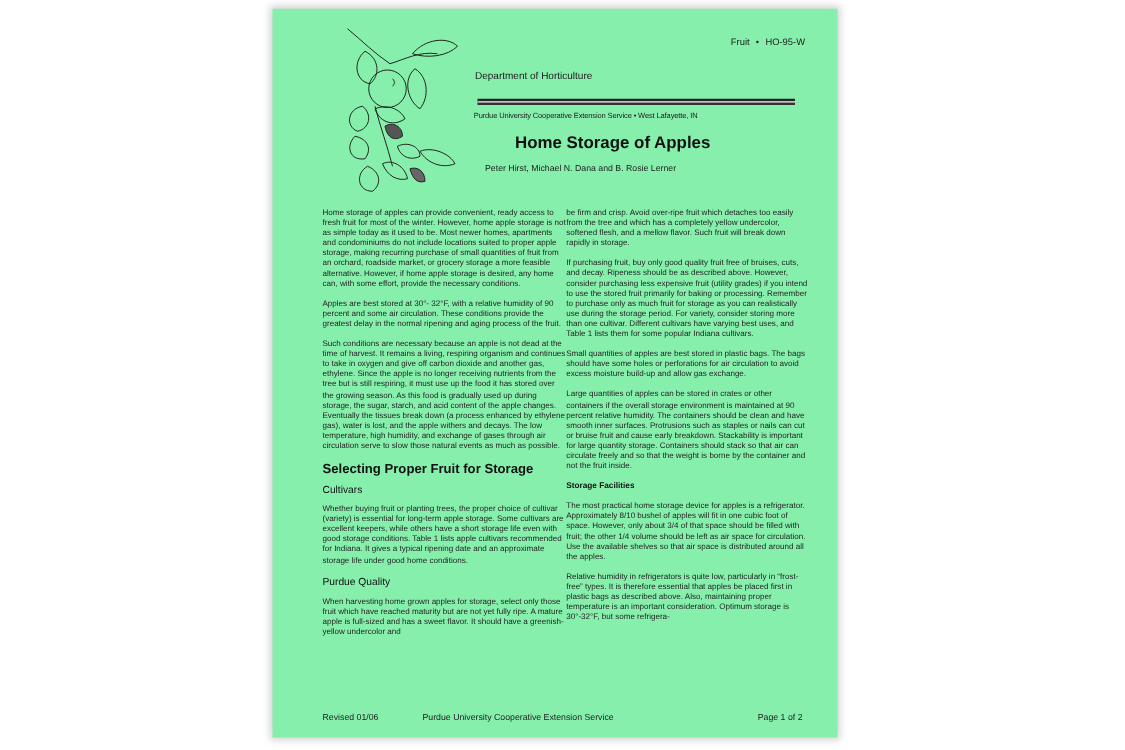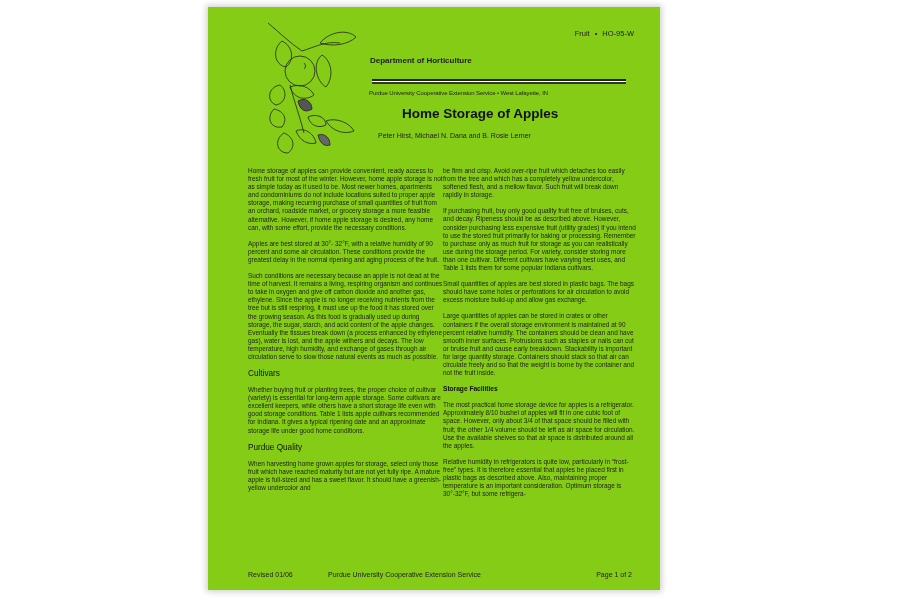--- a/index.html
+++ b/index.html
@@ -1,31 +1,31 @@
 <!DOCTYPE html>
 <html><head>
 <meta charset="utf-8">
 <style>
   html, body { margin: 0; padding: 0; }
   body {
     width: 900px; height: 600px; background: #ffffff; position: relative; overflow: hidden;
     font-family: "Liberation Sans", sans-serif; color: #1a1a1a;
   }
   .page {
-    position: absolute; left: 208px; top: 7px; width: 452px; height: 583px;
-    background: #84cc16;
+    position: absolute; left: 218px; top: 7px; width: 452px; height: 583px;
+    background: #86efac;
     box-shadow: 0 0 6px 2px rgba(0,0,0,0.18);
   }
   .doc-code {
     position: absolute; right: 26px; top: 22px; font-size: 7.5px; color: #222;
   }
   .doc-code .sep { margin: 0 5px; }
   .illustration { position: absolute; left: 52px; top: 14px; width: 100px; height: 142px; }
   .dept {
-    position: absolute; left: 162px; top: 49px; font-size: 8px; color: #222; font-weight: bold;
+    position: absolute; left: 162px; top: 49px; font-size: 8px; color: #222;
   }
   .rule {
     position: absolute; left: 164px; top: 72px; width: 254px; height: 2px; background: #222;
     border-bottom: 1px solid #fff; box-shadow: 0 2px 0 #333;
   }
   .org {
     position: absolute; left: 161px; top: 83px; font-size: 6px; color: #222; letter-spacing: -0.1px;
   }
   .title {
     position: absolute; left: 174px; top: 99px; font-size: 13.5px; font-weight: bold; color: #111; padding-left: 20px;
@@ -81,20 +81,21 @@
   <div class="dept">Department of Horticulture</div>
   <div class="rule"></div>
   <div class="org">Purdue University Cooperative Extension Service  •  West Lafayette, IN</div>
   <div class="title">Home Storage of Apples</div>
   <div class="authors">Peter Hirst, Michael N. Dana and B. Rosie Lerner</div>
 
   <div class="col left">
     <p>Home storage of apples can provide convenient, ready access to fresh fruit for most of the winter. However, home apple storage is not as simple today as it used to be. Most newer homes, apartments and condominiums do not include locations suited to proper apple storage, making recurring purchase of small quantities of fruit from an orchard, roadside market, or grocery storage a more feasible alternative. However, if home apple storage is desired, any home can, with some effort, provide the necessary conditions.</p>
     <p>Apples are best stored at 30°- 32°F, with a relative humidity of 90 percent and some air circulation. These conditions provide the greatest delay in the normal ripening and aging process of the fruit.</p>
     <p>Such conditions are necessary because an apple is not dead at the time of harvest. It remains a living, respiring organism and continues to take in oxygen and give off carbon dioxide and another gas, ethylene. Since the apple is no longer receiving nutrients from the tree but is still respiring, it must use up the food it has stored over the growing season. As this food is gradually used up during storage, the sugar, starch, and acid content of the apple changes. Eventually the tissues break down (a process enhanced by ethylene gas), water is lost, and the apple withers and decays. The low temperature, high humidity, and exchange of gases through air circulation serve to slow those natural events as much as possible.</p>
+    <div class="h2">Selecting Proper Fruit for Storage</div>
     <div class="h3">Cultivars</div>
     <p>Whether buying fruit or planting trees, the proper choice of cultivar (variety) is essential for long-term apple storage. Some cultivars are excellent keepers, while others have a short storage life even with good storage conditions. Table 1 lists apple cultivars recommended for Indiana. It gives a typical ripening date and an approximate storage life under good home conditions.</p>
     <div class="h3">Purdue Quality</div>
     <p>When harvesting home grown apples for storage, select only those fruit which have reached maturity but are not yet fully ripe. A mature apple is full-sized and has a sweet flavor. It should have a greenish-yellow undercolor and</p>
   </div>
 
   <div class="col right">
     <p>be firm and crisp. Avoid over-ripe fruit which detaches too easily from the tree and which has a completely yellow undercolor, softened flesh, and a mellow flavor. Such fruit will break down rapidly in storage.</p>
     <p>If purchasing fruit, buy only good quality fruit free of bruises, cuts, and decay. Ripeness should be as described above. However, consider purchasing less expensive fruit (utility grades) if you intend to use the stored fruit primarily for baking or processing. Remember to purchase only as much fruit for storage as you can realistically use during the storage period. For variety, consider storing more than one cultivar. Different cultivars have varying best uses, and Table 1 lists them for some popular Indiana cultivars.</p>
     <p>Small quantities of apples are best stored in plastic bags. The bags should have some holes or perforations for air circulation to avoid excess moisture build-up and allow gas exchange.</p>

